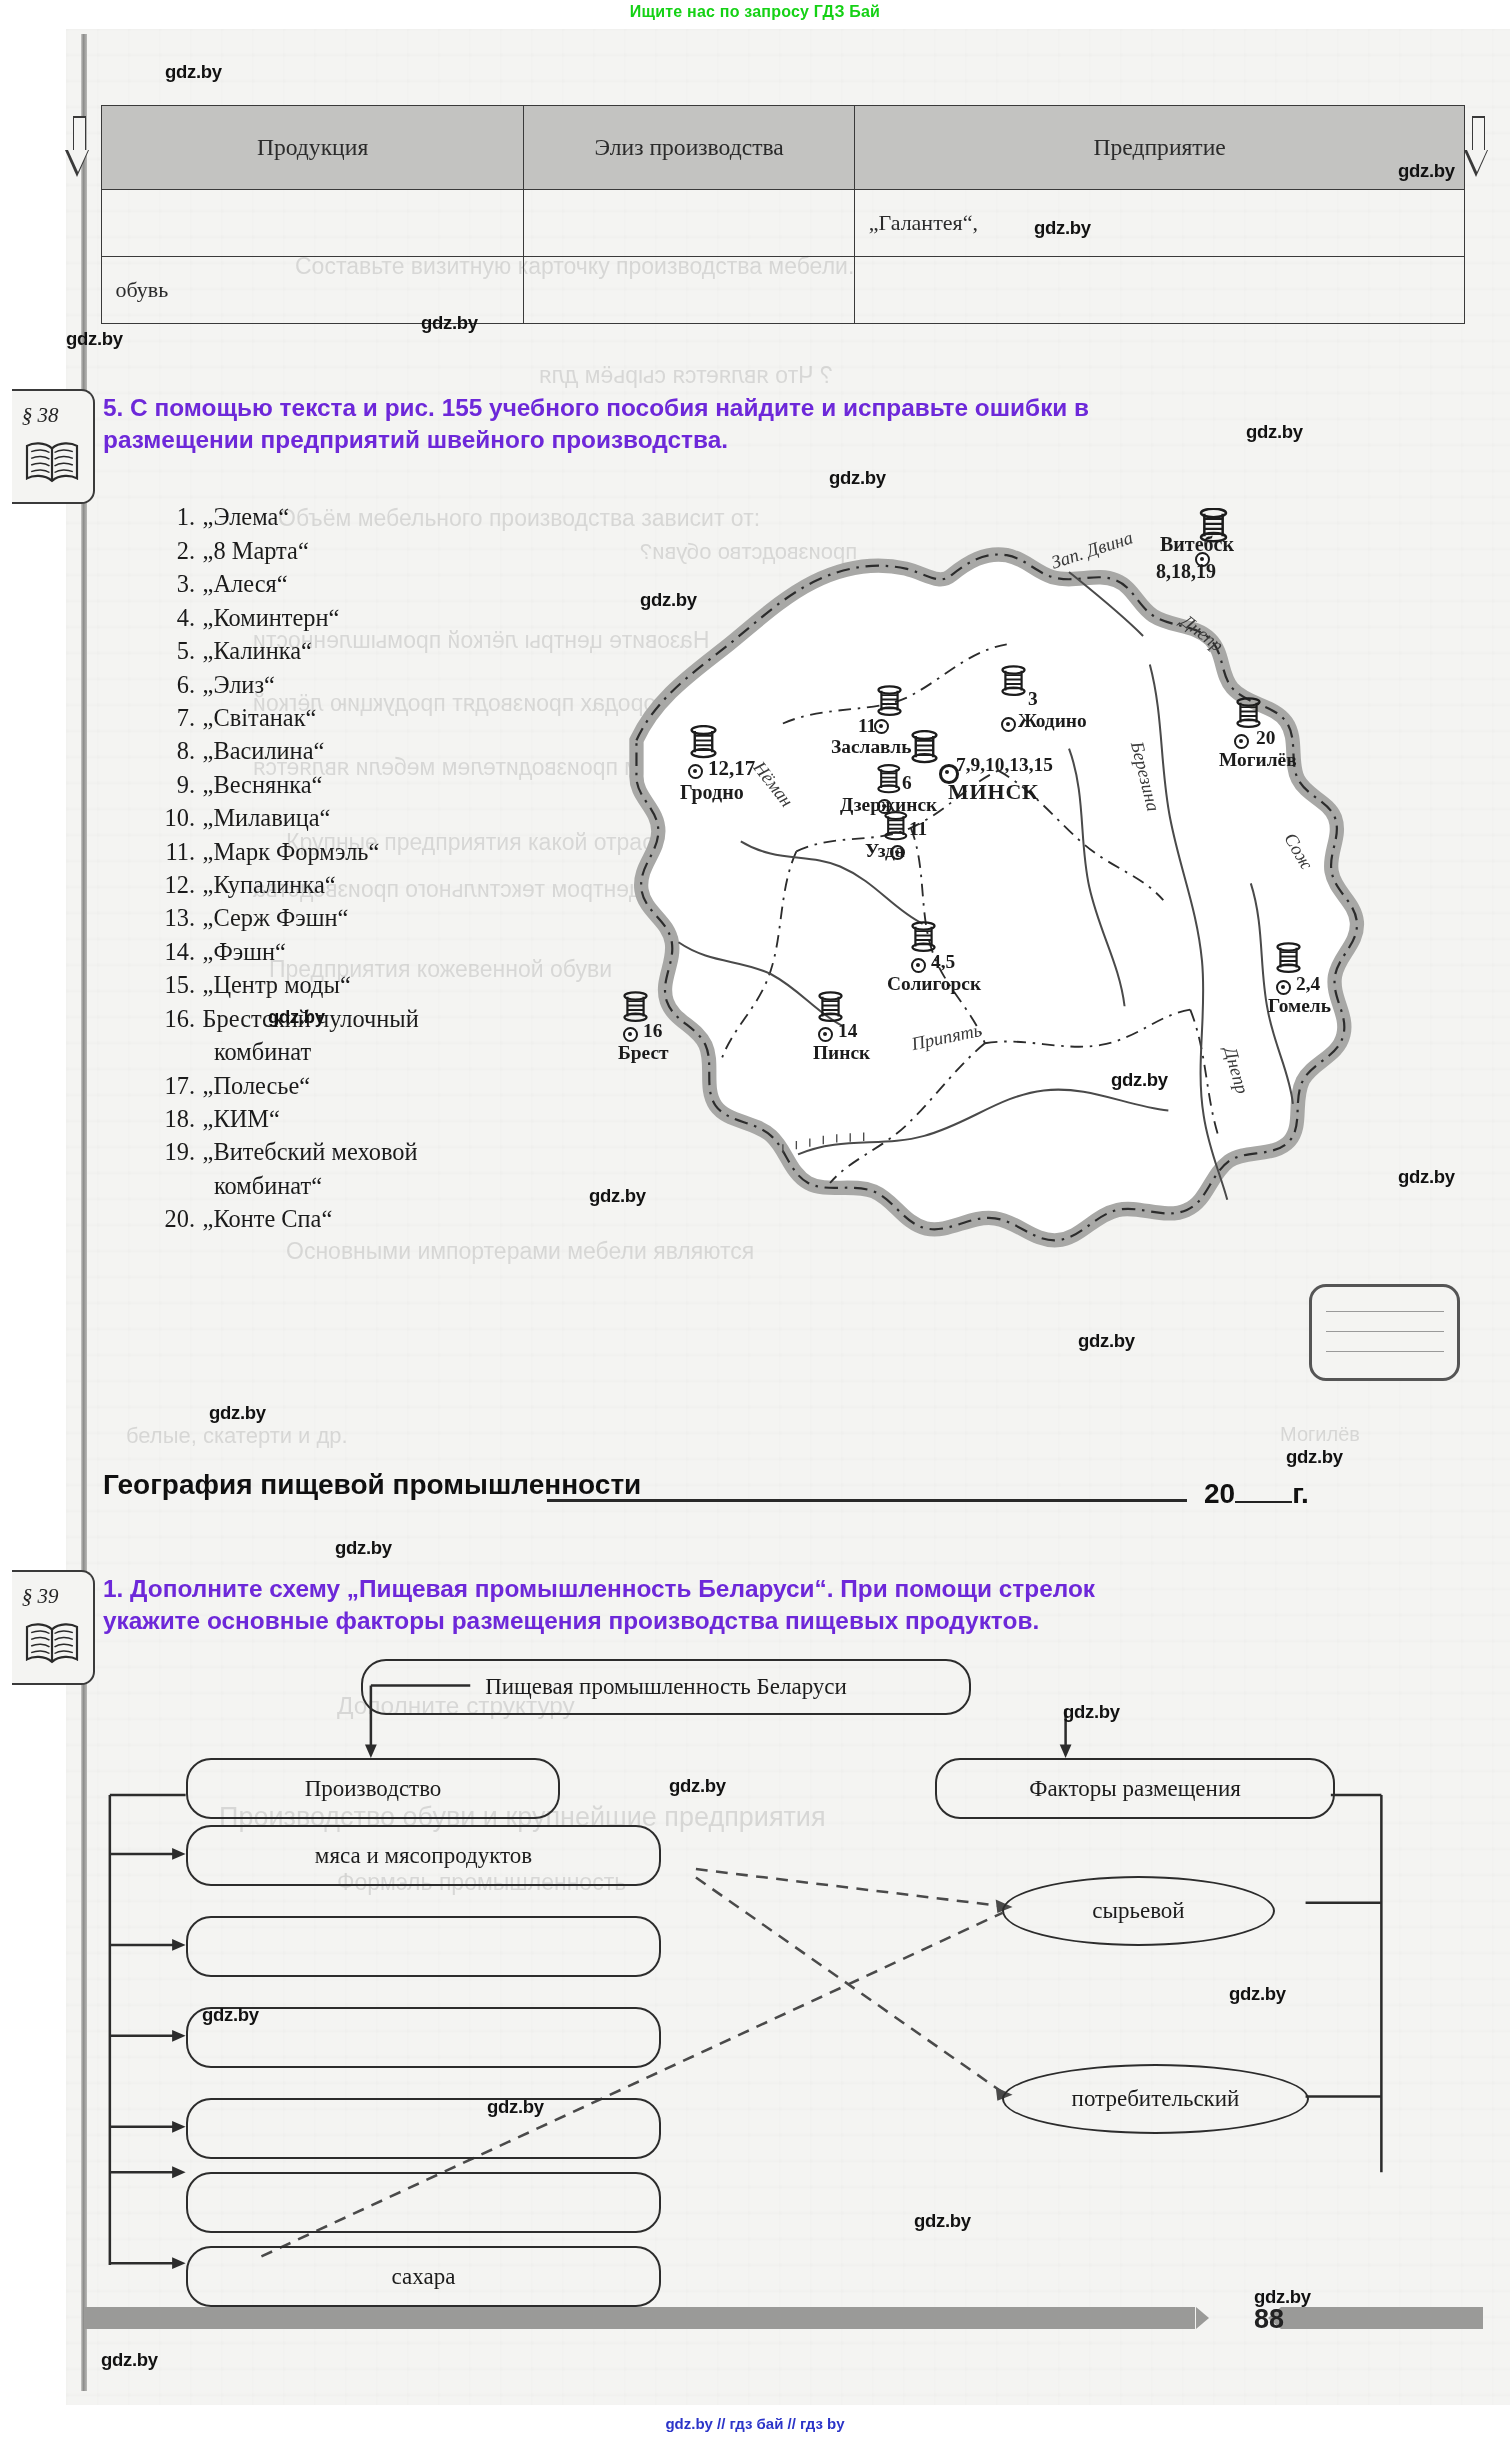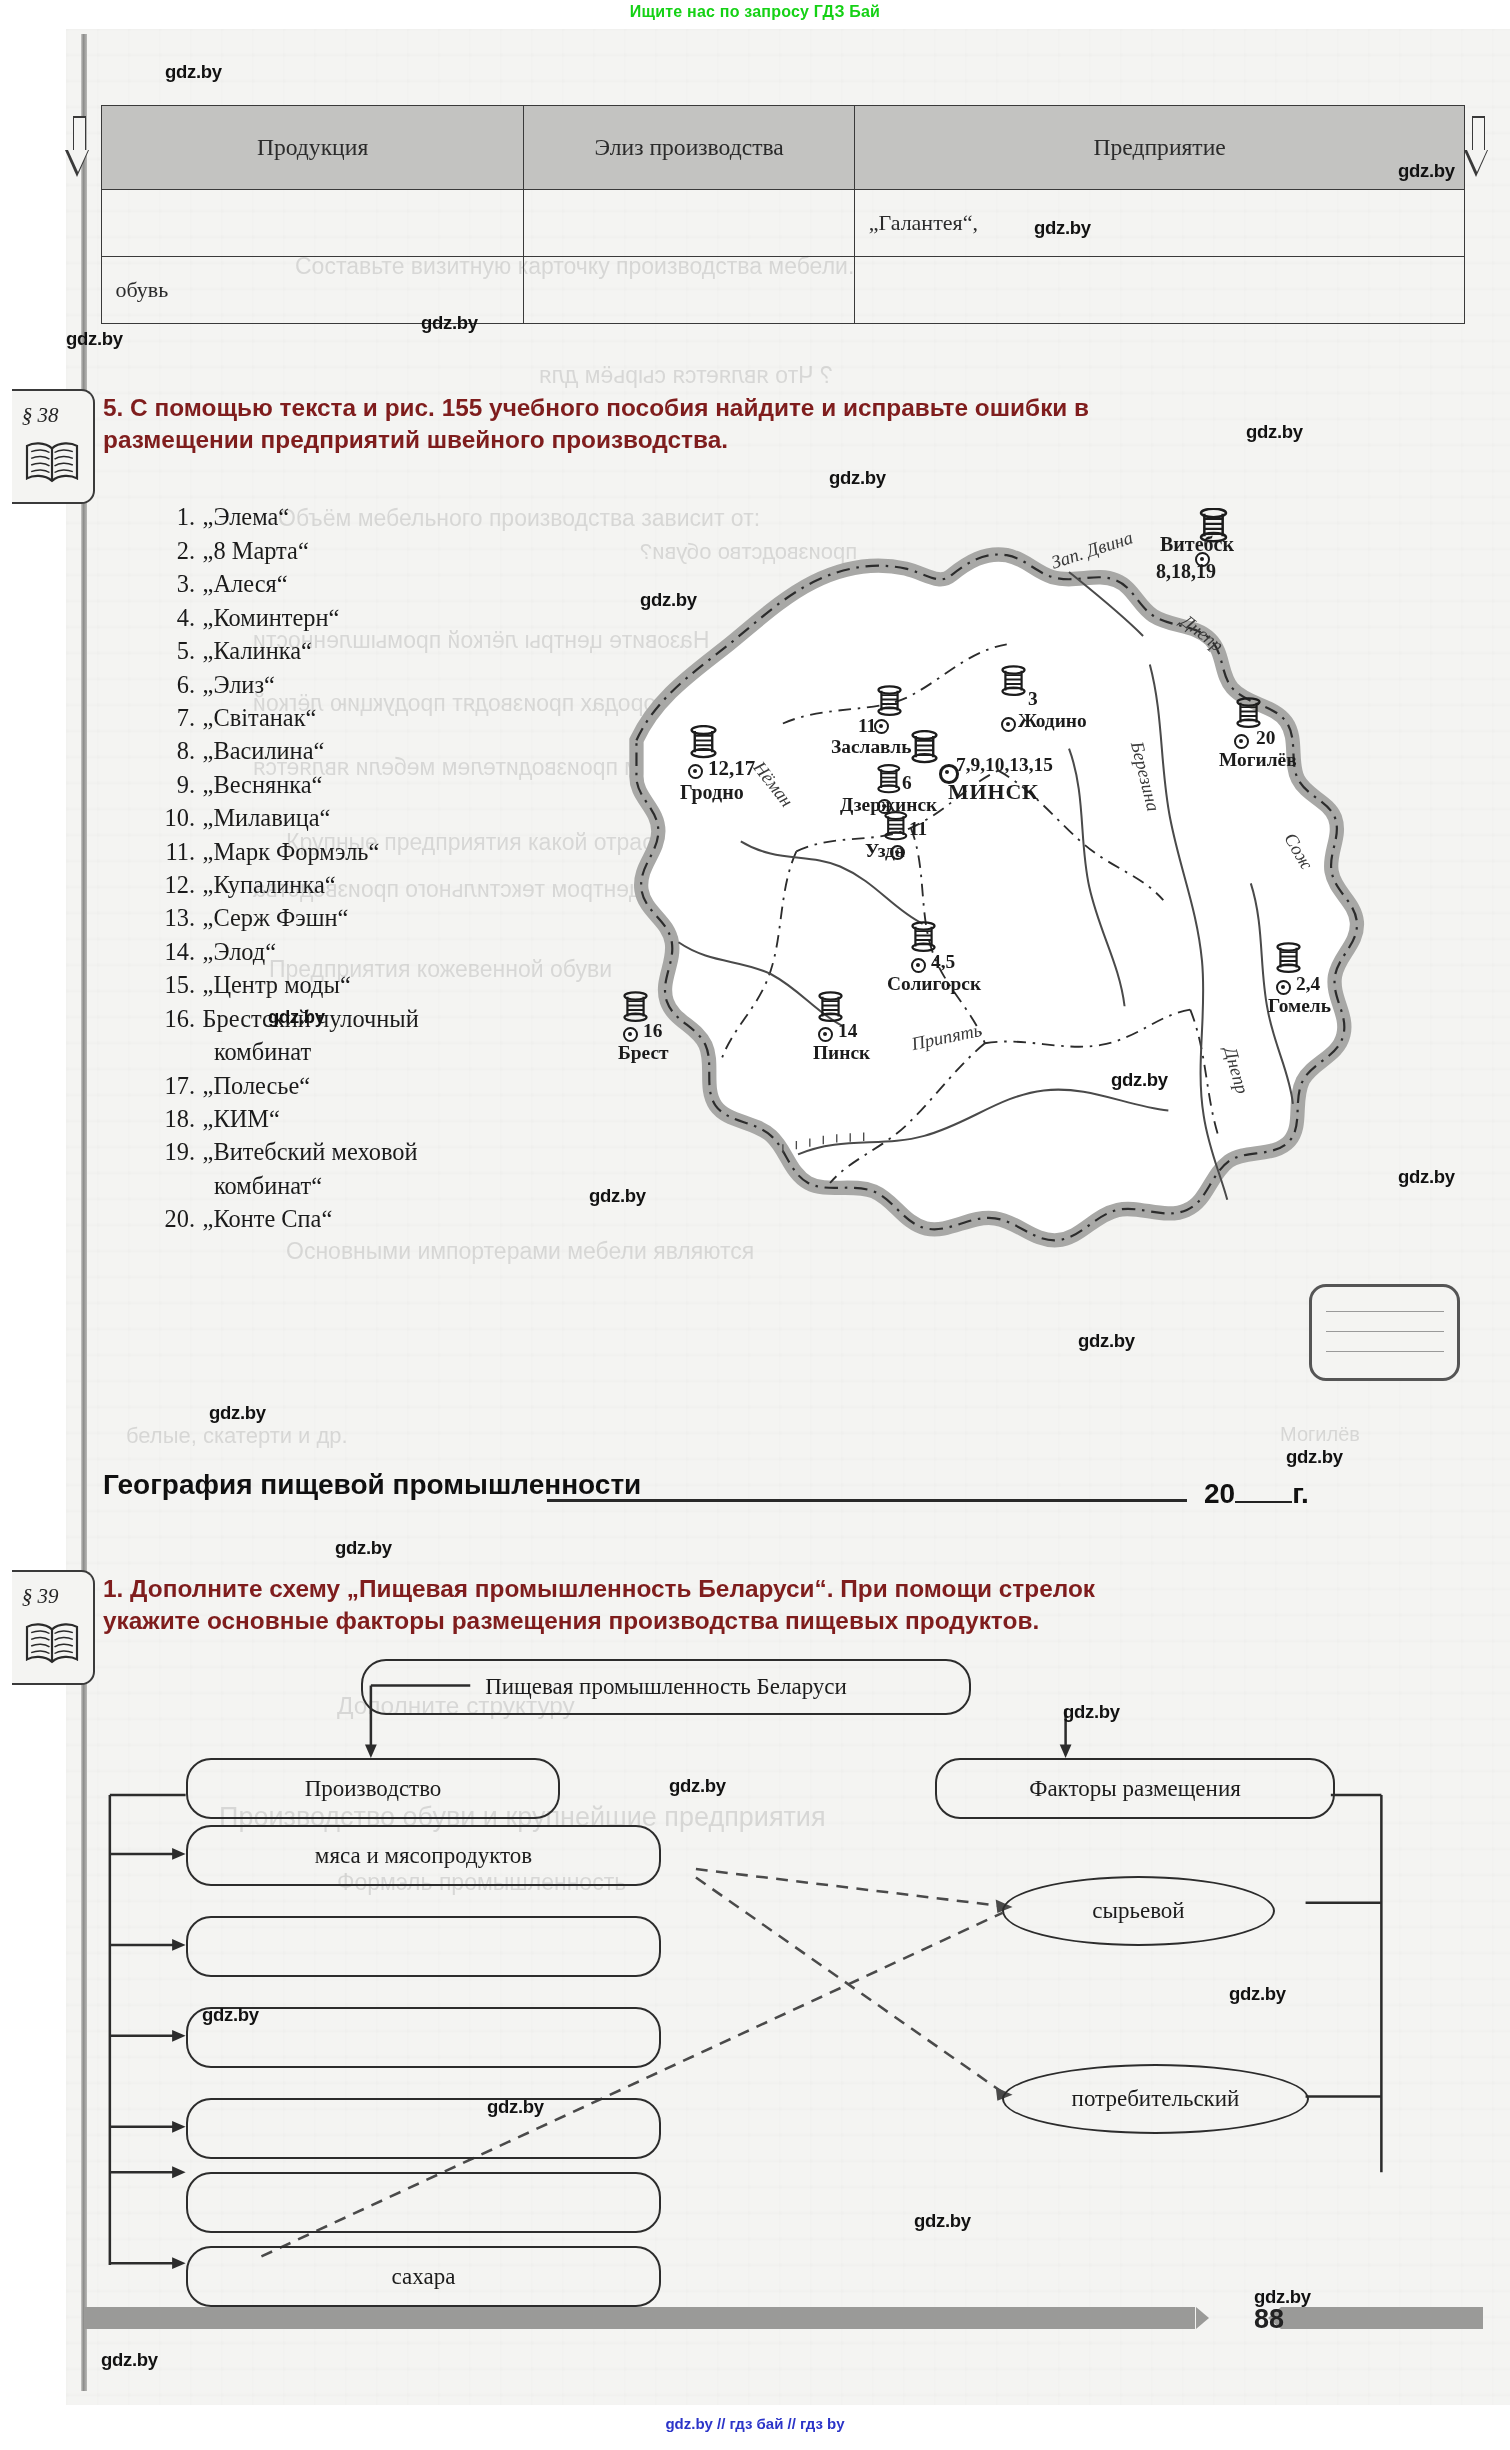--- a/index.html
+++ b/index.html
@@ -98,21 +98,21 @@
     position:absolute;width:81px;height:111px;border:2.5px solid #3a3a3a;
     border-left:none;border-radius:0 13.5px 13.5px 0;background:#f4f4f2;
   }
   .tag .lbl{
     position:absolute;left:10px;top:11.8px;font-family:"Liberation Serif",serif;
     font-size:21px;color:#242424;font-style:italic;
   }
   .book-ico{position:absolute;left:11.8px;top:49px;}
   .task{
     position:absolute;font-family:"Liberation Sans",sans-serif;
-    font-size:24.4px;color:#7f1d1d;line-height:1.32;font-weight:bold;
+    font-size:24.4px;color:#6d28d9;line-height:1.32;font-weight:bold;
   }
   .enum{
     position:absolute;left:108px;top:476px;width:362px;
     font-family:"Liberation Serif",serif;font-size:24.4px;color:#1b1b1b;
     line-height:1.37;
   }
   .enum li{list-style:none;margin:0;padding:0;white-space:nowrap;}
   .enum .n{display:inline-block;width:47px;text-align:right;margin-right:7.6px;}
   .enum .cont{display:block;margin-left:66px;}
   
@@ -251,21 +251,21 @@
       <li><span class="n">4.</span><span>„Коминтерн“</span></li>
       <li><span class="n">5.</span><span>„Калинка“</span></li>
       <li><span class="n">6.</span><span>„Элиз“</span></li>
       <li><span class="n">7.</span><span>„Світанак“</span></li>
       <li><span class="n">8.</span><span>„Василина“</span></li>
       <li><span class="n">9.</span><span>„Веснянка“</span></li>
       <li><span class="n">10.</span><span>„Милавица“</span></li>
       <li><span class="n">11.</span><span>„Марк Формэль“</span></li>
       <li><span class="n">12.</span><span>„Купалинка“</span></li>
       <li><span class="n">13.</span><span>„Серж Фэшн“</span></li>
-      <li><span class="n">14.</span><span>„Элод“</span></li>
+      <li><span class="n">14.</span><span>„Фэшн“</span></li>
       <li><span class="n">15.</span><span>„Центр моды“</span></li>
       <li><span class="n">16.</span><span>Брестский чулочный</span><span class="cont">комбинат</span></li>
       <li><span class="n">17.</span><span>„Полесье“</span></li>
       <li><span class="n">18.</span><span>„КИМ“</span></li>
       <li><span class="n">19.</span><span>„Витебский меховой</span><span class="cont">комбинат“</span></li>
       <li><span class="n">20.</span><span>„Конте Спа“</span></li>
     </ul>
 
   <div class="map">
     <svg width="935" height="850" viewBox="0 0 1110 1010">

